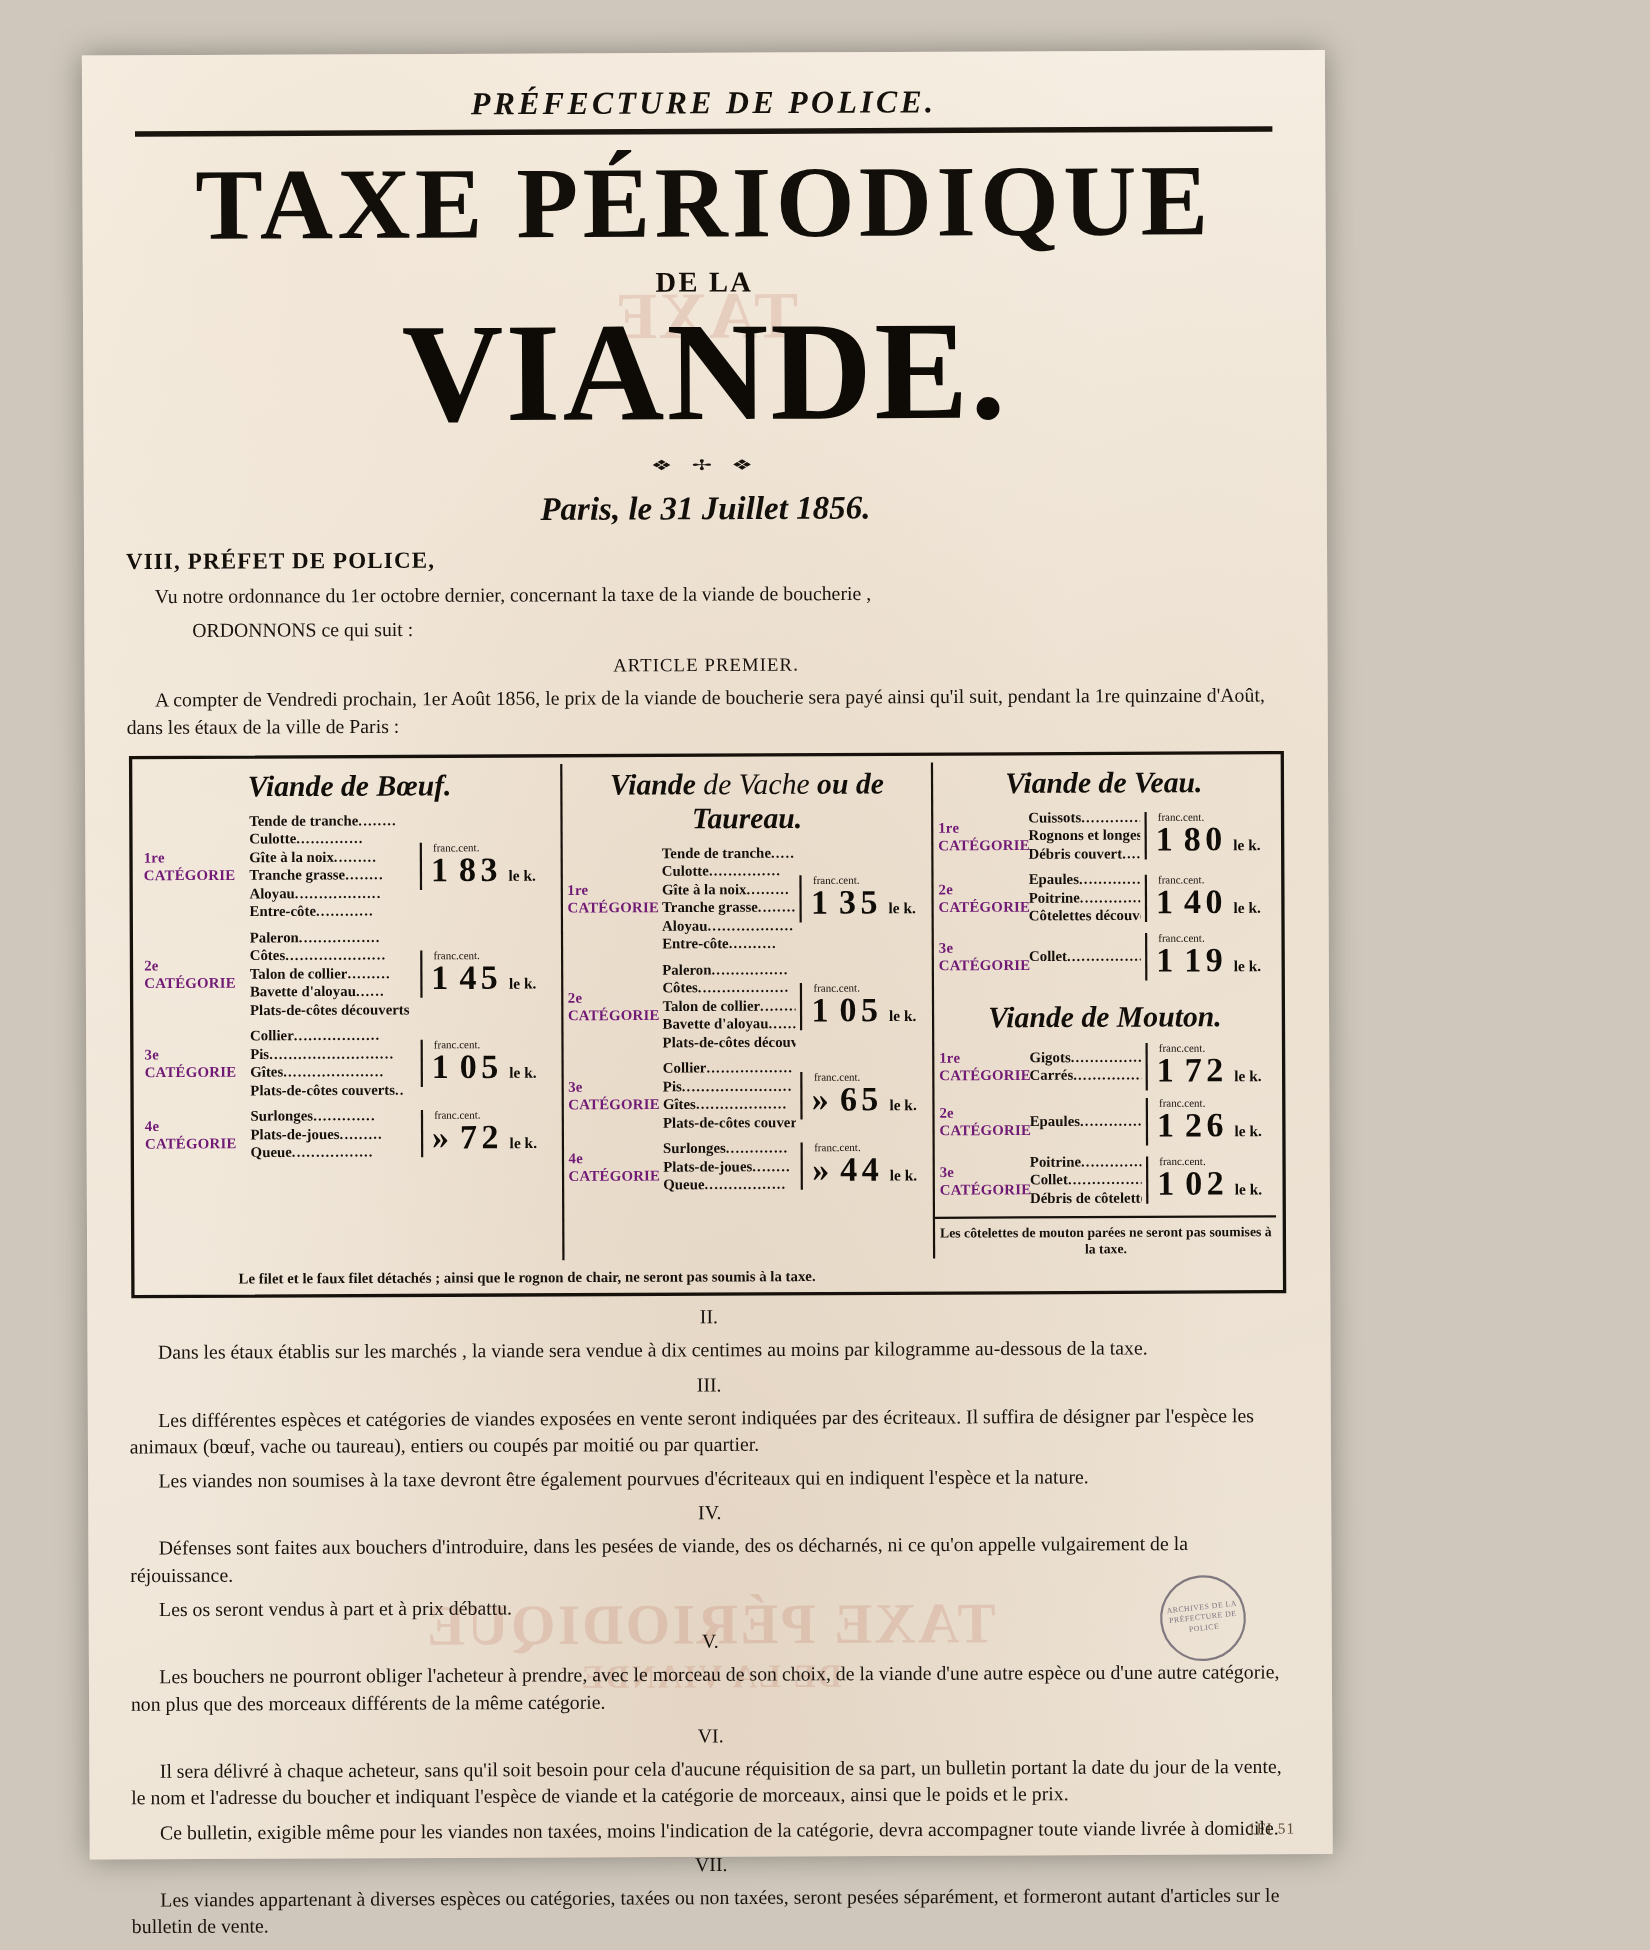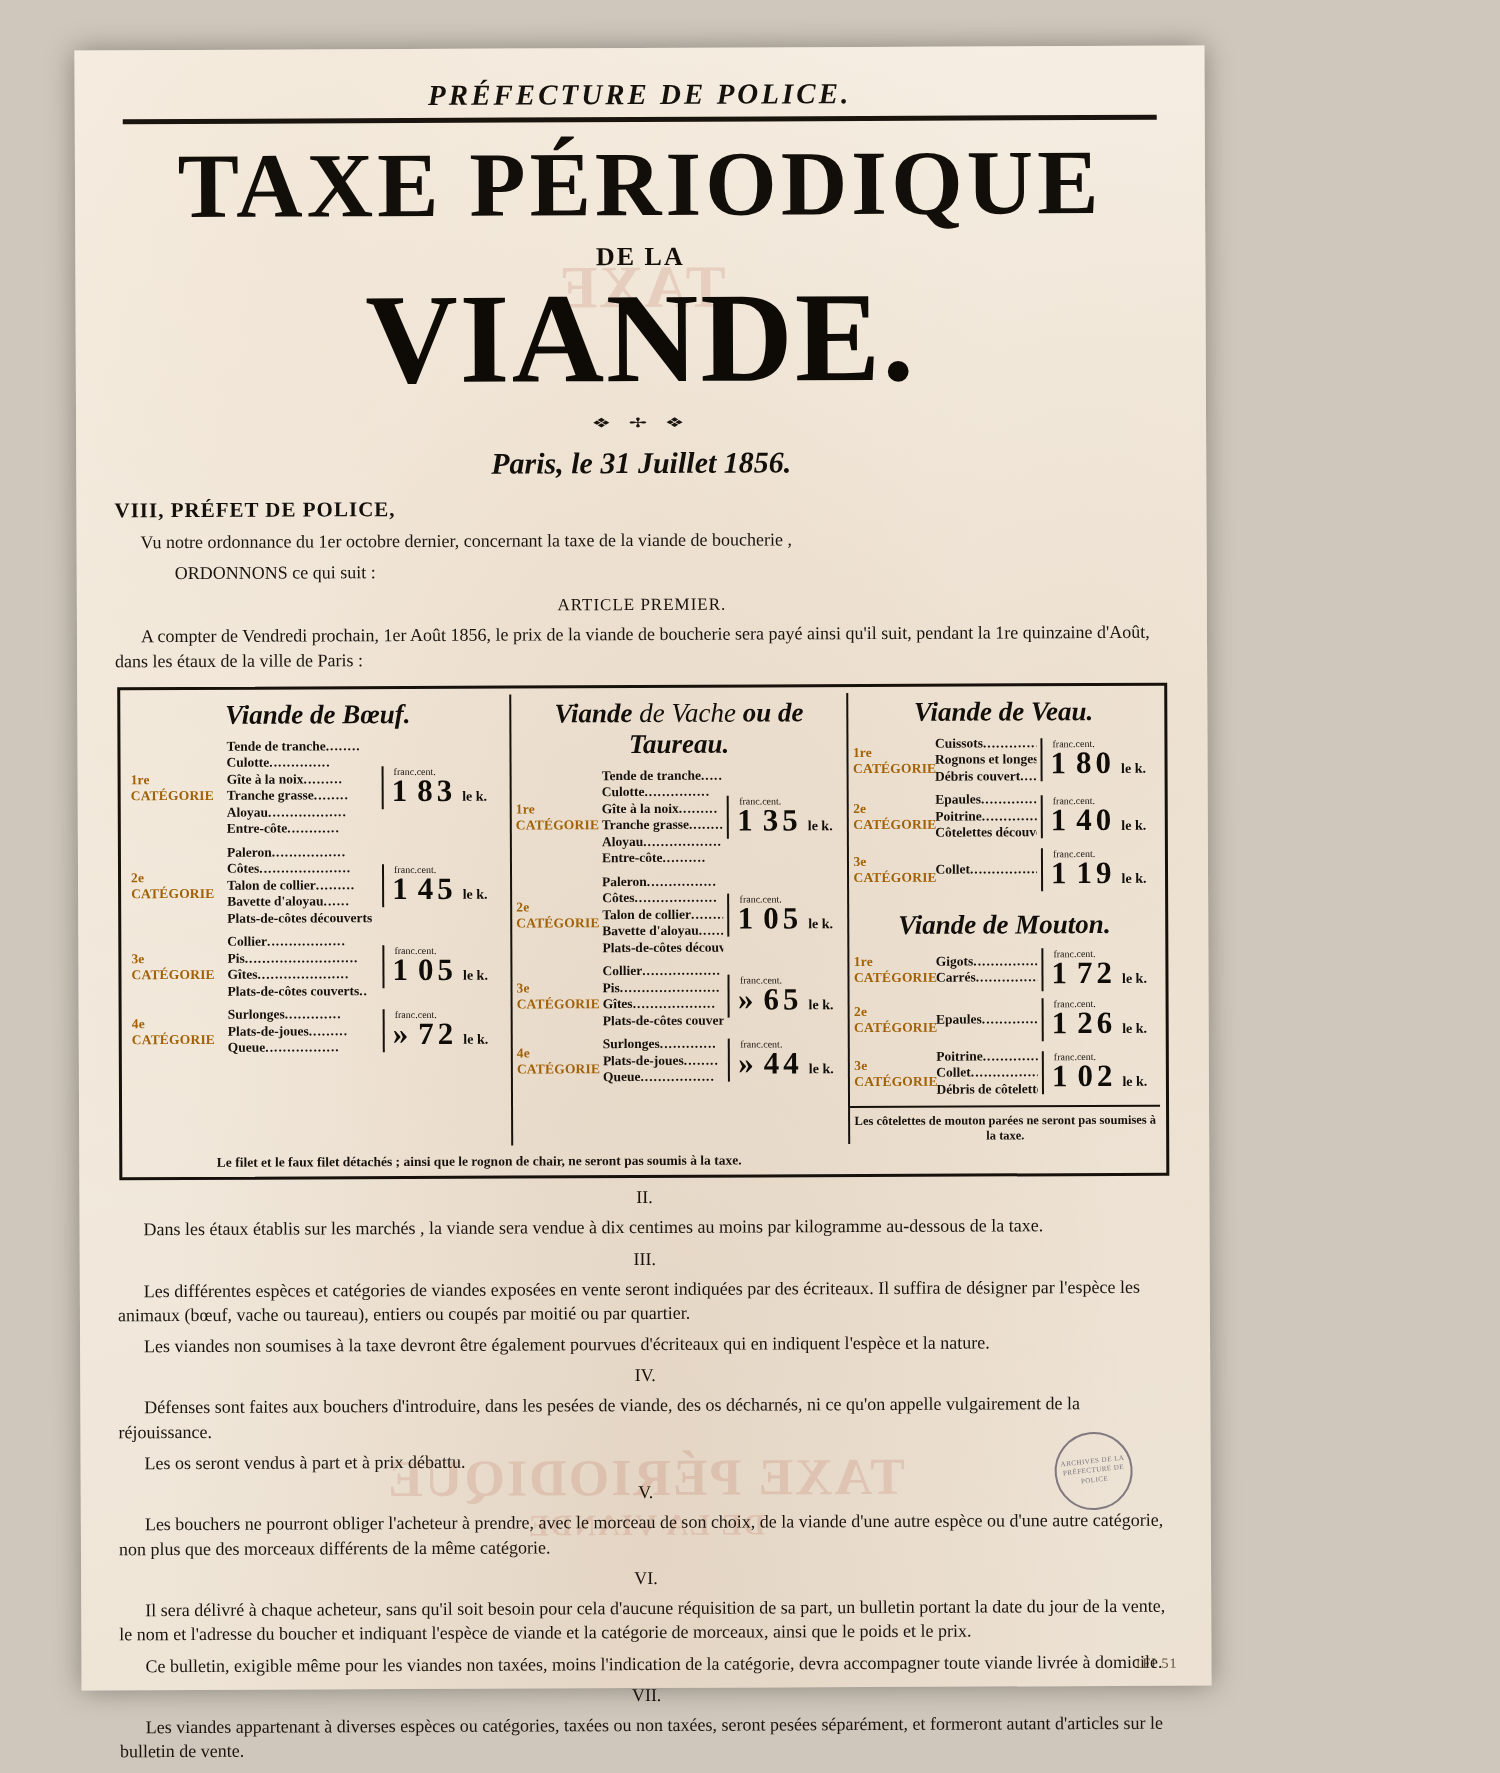--- a/index.html
+++ b/index.html
@@ -90,21 +90,21 @@
   .col.vache{width:32.5%;border-left:2px solid #17110c;border-right:2px solid #17110c;}
   .col.right{width:30%;}
   .colhead{
     text-align:center;font-style:italic;font-weight:bold;
     font-size:27px;margin:4px 0 6px;color:#120e09;
   }
   .colhead .thin{font-style:italic;font-weight:normal;}
   .grp{display:flex;align-items:center;margin:0 0 3px;padding:2px 0;}
   .cat{
     font-weight:bold;font-size:13.5px;width:96px;flex:0 0 96px;
-    text-align:left;padding-left:4px;letter-spacing:.2px;color:#a16207;
+    text-align:left;padding-left:4px;letter-spacing:.2px;color:#701a75;
   }
   .cuts{flex:1 1 auto;min-width:0;}
   .cut{
     font-weight:bold;font-size:13.5px;white-space:nowrap;
     line-height:1.22;color:#15100b;overflow:hidden;
   }
   .cut .dots{letter-spacing:1px;}
   .price{
     flex:0 0 118px;text-align:left;position:relative;padding-left:8px;
     border-left:2px solid #17110c;margin-left:4px;

